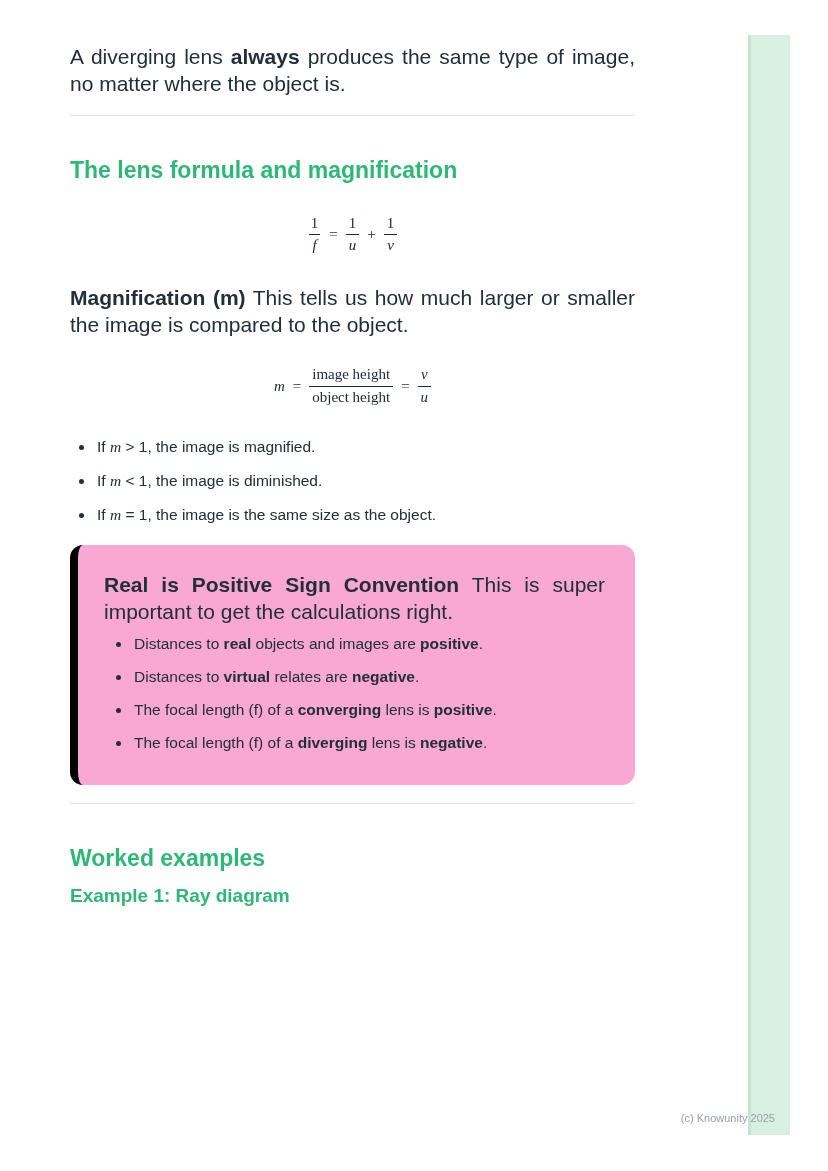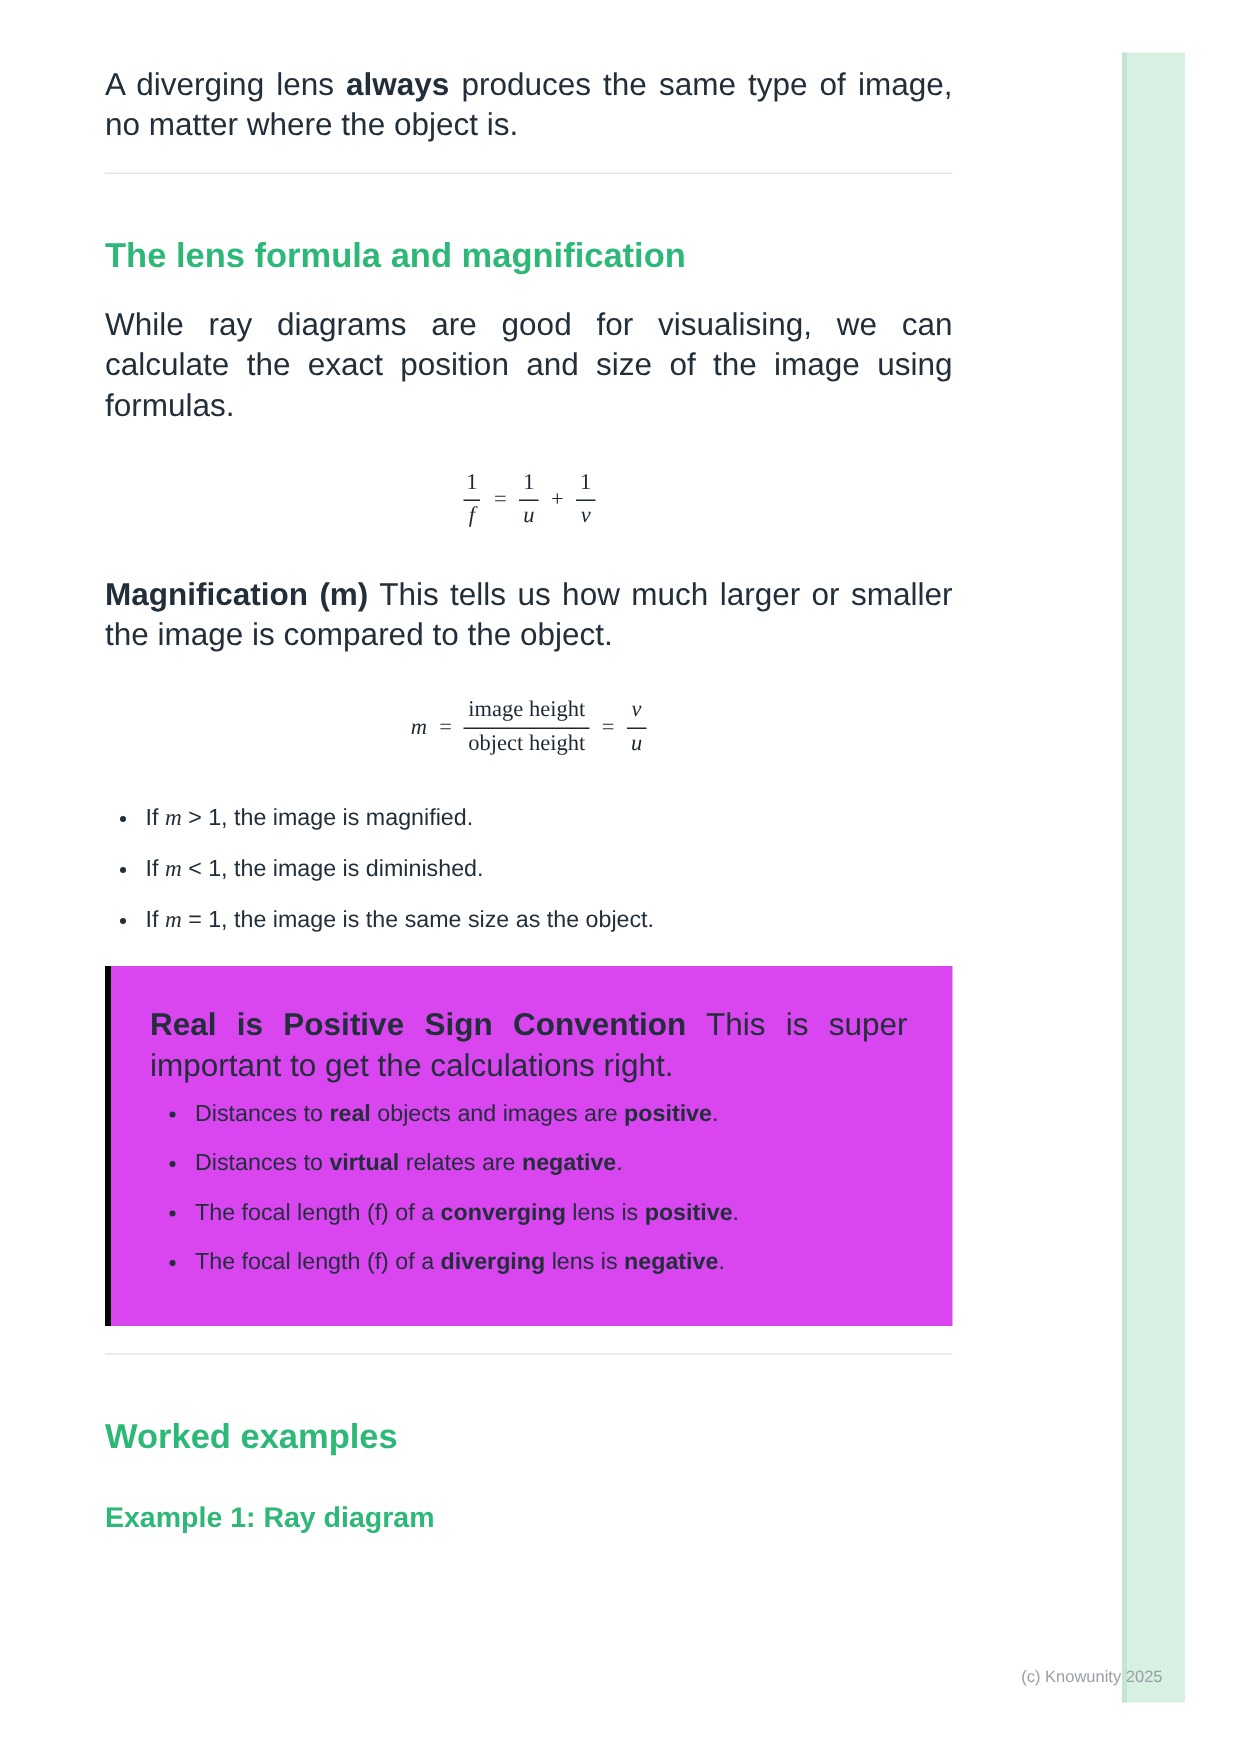--- a/index.html
+++ b/index.html
@@ -52,21 +52,21 @@
   }
   h2.section-heading {
     margin-top: 40px;
     font-size: 23px;
     line-height: 1.25;
     font-weight: bold;
     color: #2eb878;
   }
   h2.section-heading + .para { margin-top: 18px; }
   h3.sub-heading {
-    margin-top: 30px;
+    margin-top: 12px;
     font-size: 19px;
     font-weight: 700;
     color: #2eb878;
   }
   
   .formula-row {
     margin: 30px 0 0 0;
     display: flex;
     justify-content: center;
     align-items: center;
@@ -85,23 +85,24 @@
   .frac .fden { display: block; border-top: 1px solid #1c2733; padding: 2px 3px 0 3px; text-align: center; }
   .ital { font-style: italic; }
   .op { padding: 0 1px; }
   .mvar {
     font-family: "Liberation Serif", serif;
     font-style: italic;
   }
   
   .callout {
     margin-top: 18px;
-    background: #d946ef;
-    border-left: 4px solid #000000;
+    background: #f9a8d4;
+    border-left: 8px solid #000000;
     padding: 26px 30px 22px 26px;
+    border-radius: 13px;
   }
   .callout .para { line-height: 27px; }
   .callout ul.bullets { margin-top: 6px; padding-left: 28px; }
   .callout ul.bullets li { margin-bottom: 8px; }
   .divider2 { margin-top: 30px; }
   .worked-heading { margin-top: 26px; font-size: 24px; }
   .footer-credit {
     position: absolute;
     right: 53px;
     bottom: 47px;
@@ -117,21 +118,20 @@
 
   <main class="content">
 
     <p class="para"><span>A diverging lens </span><b>always</b><span> produces the same type of image, no matter where the object is.</span></p>
 
 
     <hr class="divider">
 
     <h2 class="section-heading">The lens formula and magnification</h2>
 
-    <p class="para">While ray diagrams are good for visualising, we can calculate the exact position and size of the image using formulas.</p>
 
 
     <div class="formula-row">
       <span class="frac">
         <span class="fnum">1</span>
         <span class="fden ital">f</span>
       </span>
       <span class="op">=</span>
       <span class="frac">
         <span class="fnum">1</span>

